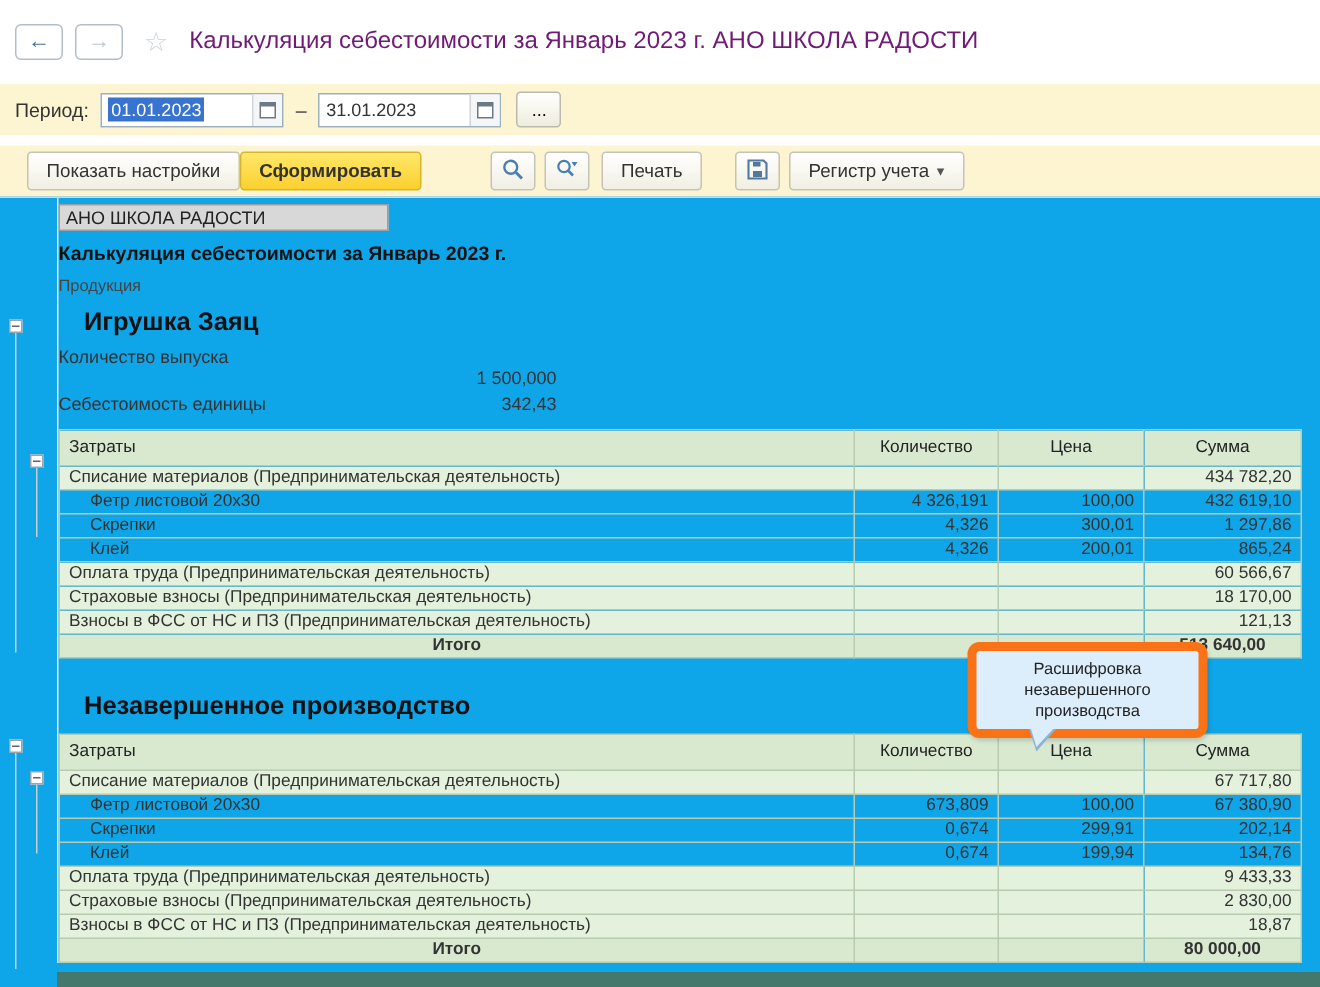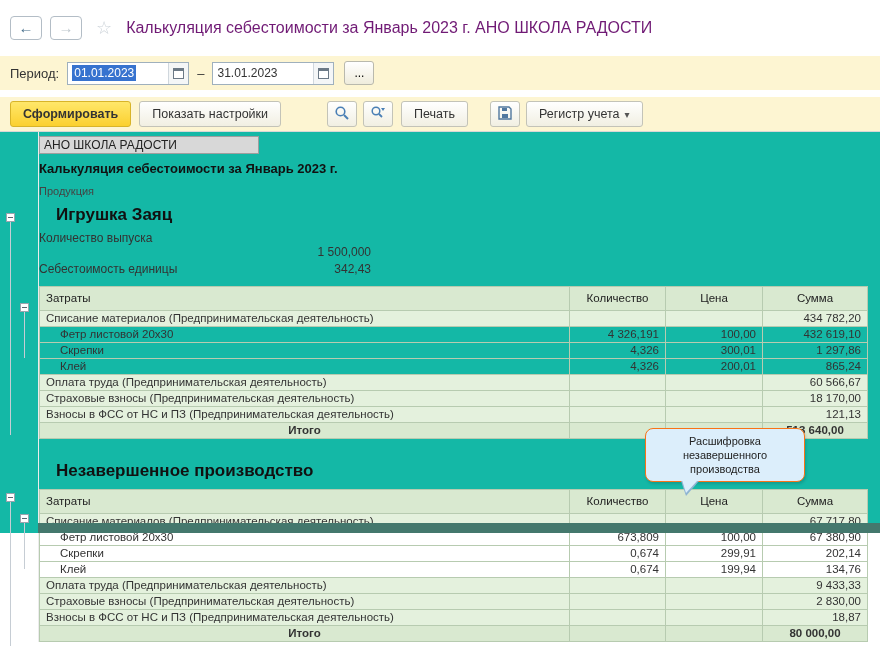--- a/index.html
+++ b/index.html
@@ -57,21 +57,21 @@
     background:linear-gradient(#ffe76a,#fbd02f); border-color:#d8b429; font-weight:bold;
   }
   .icon-btn { width:30px; padding:0; justify-content:center; }
   .ml-sm { margin-left:6px; }
   .ml-md { margin-left:8px; }
   .ml-lg { margin-left:46px; }
   .ml-save { margin-left:22px; }
   .caret { font-size:10px; color:#555; }
 
   
-  .report { position:relative; border-top:1px solid #d7d7d7; height:402px; background:#14b8a6; }
+  .report { position:relative; border-top:1px solid #d7d7d7; height:527px; background:#0ea5e9; }
   .report-content { margin-left:38px; margin-right:14px; padding-top:4px; border-left:1px solid #ececec; padding-left:0; }
 
   .org-cell {
     width:220px; height:18px; background:#d8d8d8; border:1px solid #9e9e9e;
     font-size:12px; display:flex; align-items:center; padding:0 4px; color:#222;
   }
   .rep-title { font-weight:bold; font-size:13px; margin-top:7px; color:#111; }
   .product-label { font-size:11px; color:#444; margin-top:9px; }
   .sec-heading { font-size:17px; font-weight:bold; margin-top:8px; color:#111; line-height:20px;margin-left:17px; }
   .sec-heading.second { margin-top:22px; }
@@ -103,21 +103,21 @@
   .m-inner1 { left:20px; top:171px; }
   .l-inner1 { left:24px; top:180px; height:46px; }
   .m-outer2 { left:6px; top:361px; }
   .l-outer2 { left:10px; top:370px; height:144px; }
   .m-inner2 { left:20px; top:382px; }
   .l-inner2 { left:24px; top:391px; height:46px; }
 
   
   .callout {
     position:absolute; left:645px; top:428px; width:160px; z-index:5;
-    background:#dceefb; border:1px solid #f97316; border-radius:8px;
+    background:#dceefb; border:6px solid #f97316; border-radius:8px;
     padding:5px 6px; font-size:11px; line-height:14px; text-align:center; color:#222;
     box-shadow:1px 2px 3px rgba(0,0,0,0.15);
   }
   .callout::before {
     content:""; position:absolute; left:35px; bottom:-15px; width:0; height:0;
     border-left:5px solid transparent; border-right:13px solid transparent; border-top:15px solid #8fb4d2;
   }
   .callout::after {
     content:""; position:absolute; left:36px; bottom:-12px; width:0; height:0;
     border-left:4px solid transparent; border-right:12px solid transparent; border-top:13px solid #dceefb;
@@ -155,22 +155,22 @@
     <button class="cal-btn">
         <span class="cal-glyph"></span>
       </button>
   </div>
   <button class="dots-btn">...</button>
 </div>
 
 <div class="band-gap"></div>
 
 <div class="toolbar-band">
+  <button class="btn ml-md">Показать настройки</button>
   <button class="btn btn-primary">Сформировать</button>
-  <button class="btn ml-md">Показать настройки</button>
   <button class="btn icon-btn ml-lg">
     <span>
       <svg width="16" height="16" viewBox="0 0 16 16">
           <circle cx="6.5" cy="6.5" r="4.3" fill="none" stroke="#4a7fb5" stroke-width="1.6"></circle>
           <line x1="10" y1="10" x2="14" y2="14" stroke="#4a7fb5" stroke-width="2"></line>
         </svg>
     </span>
   </button>
   <button class="btn icon-btn ml-sm">
     <span>

